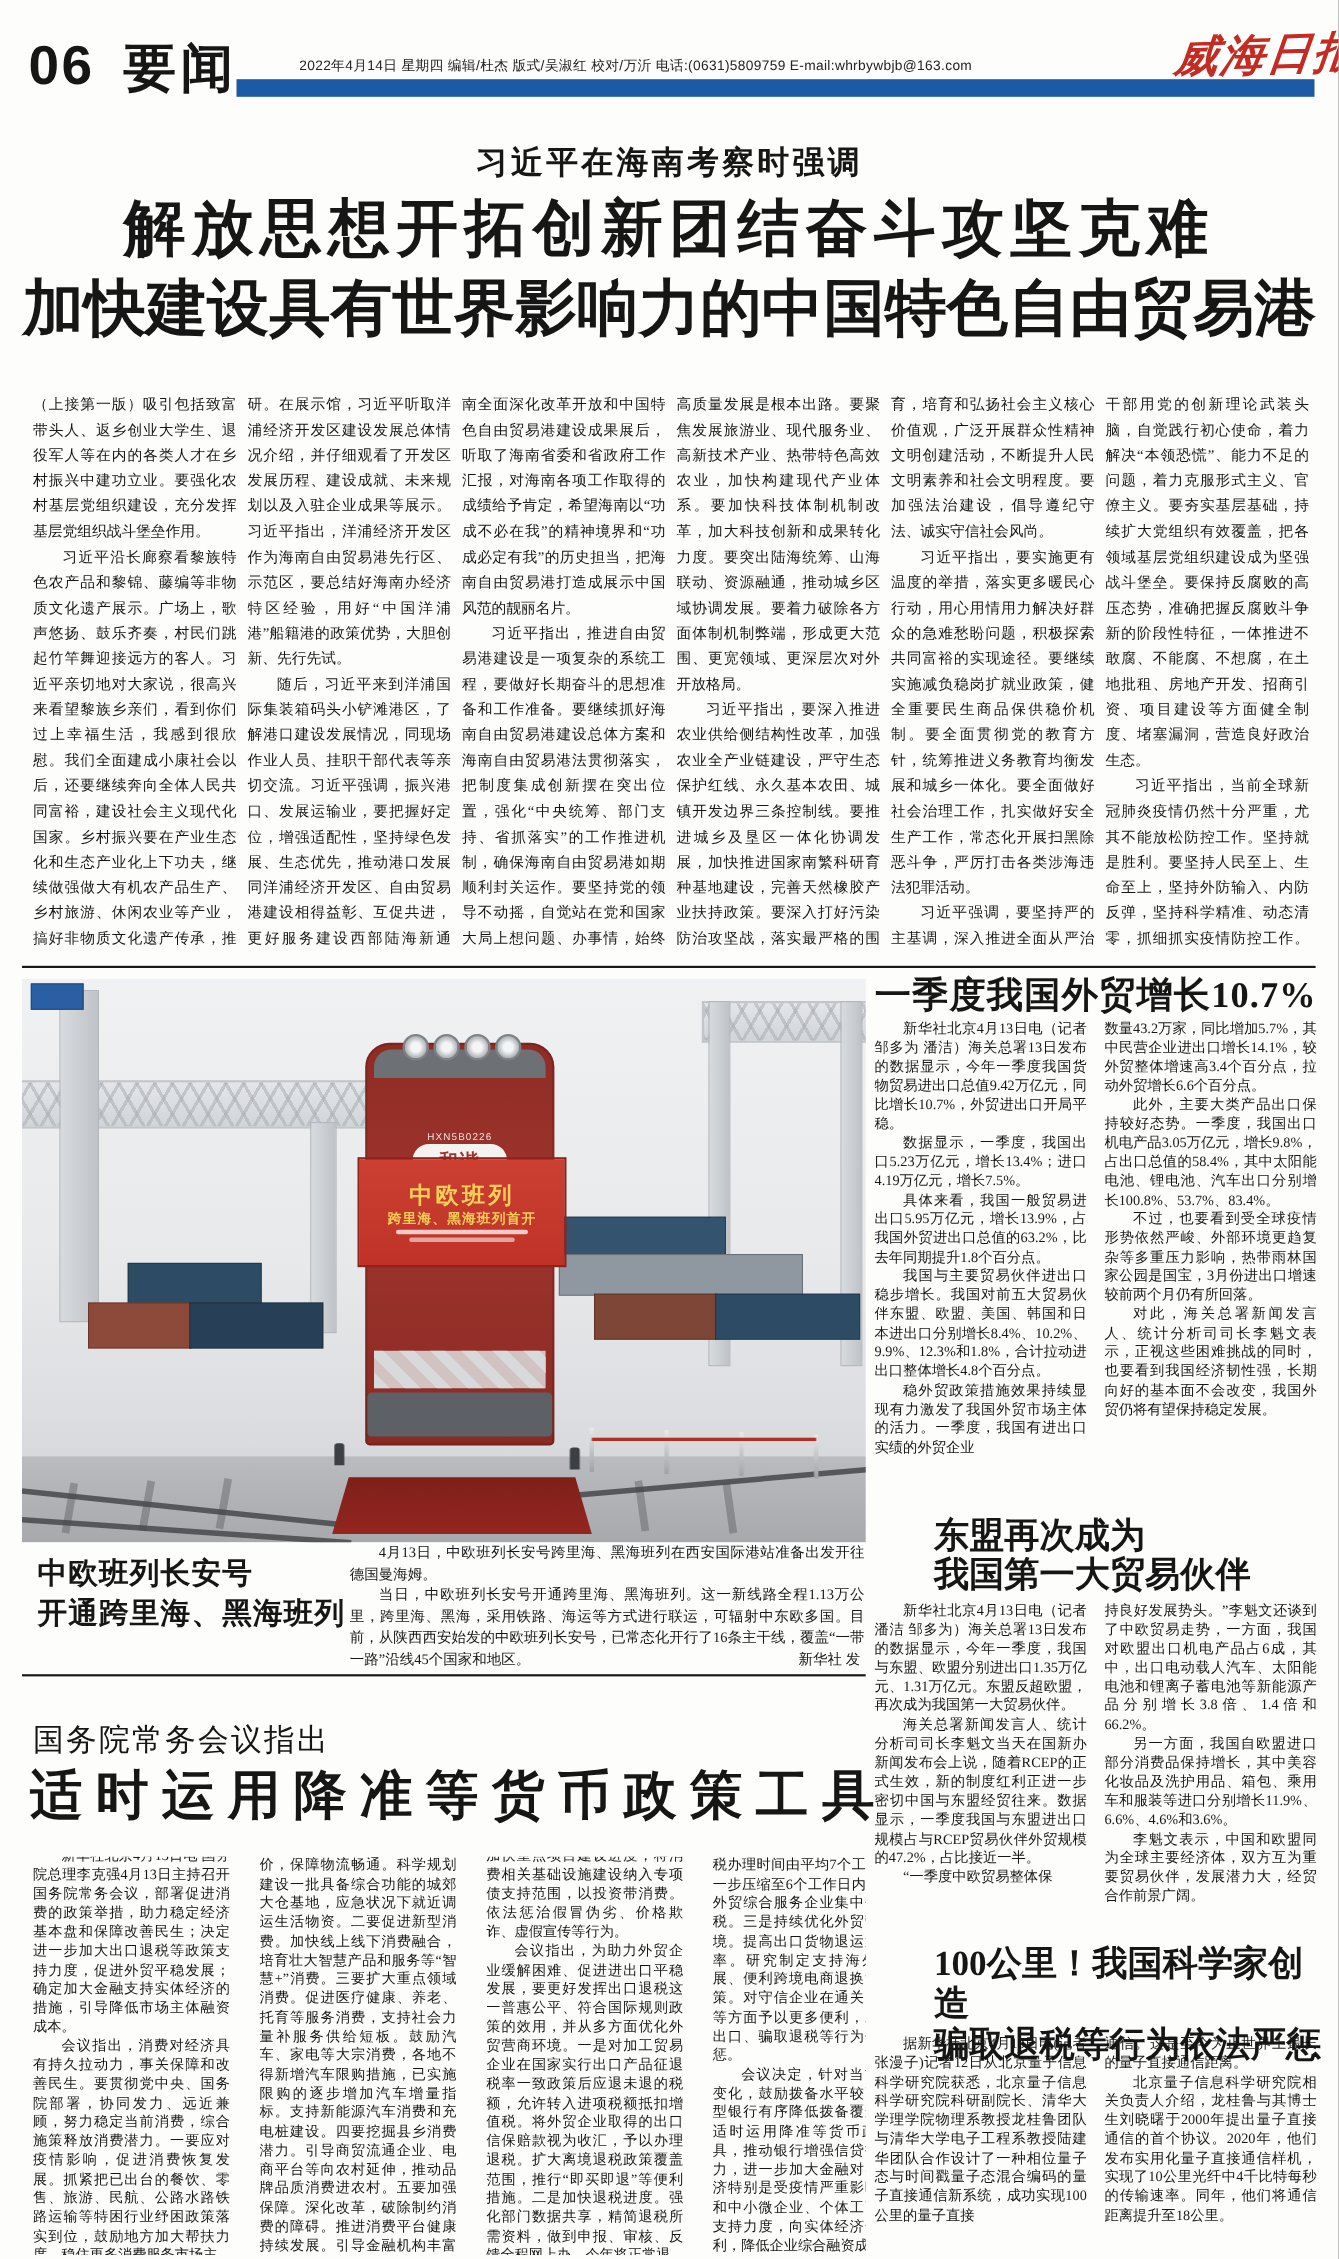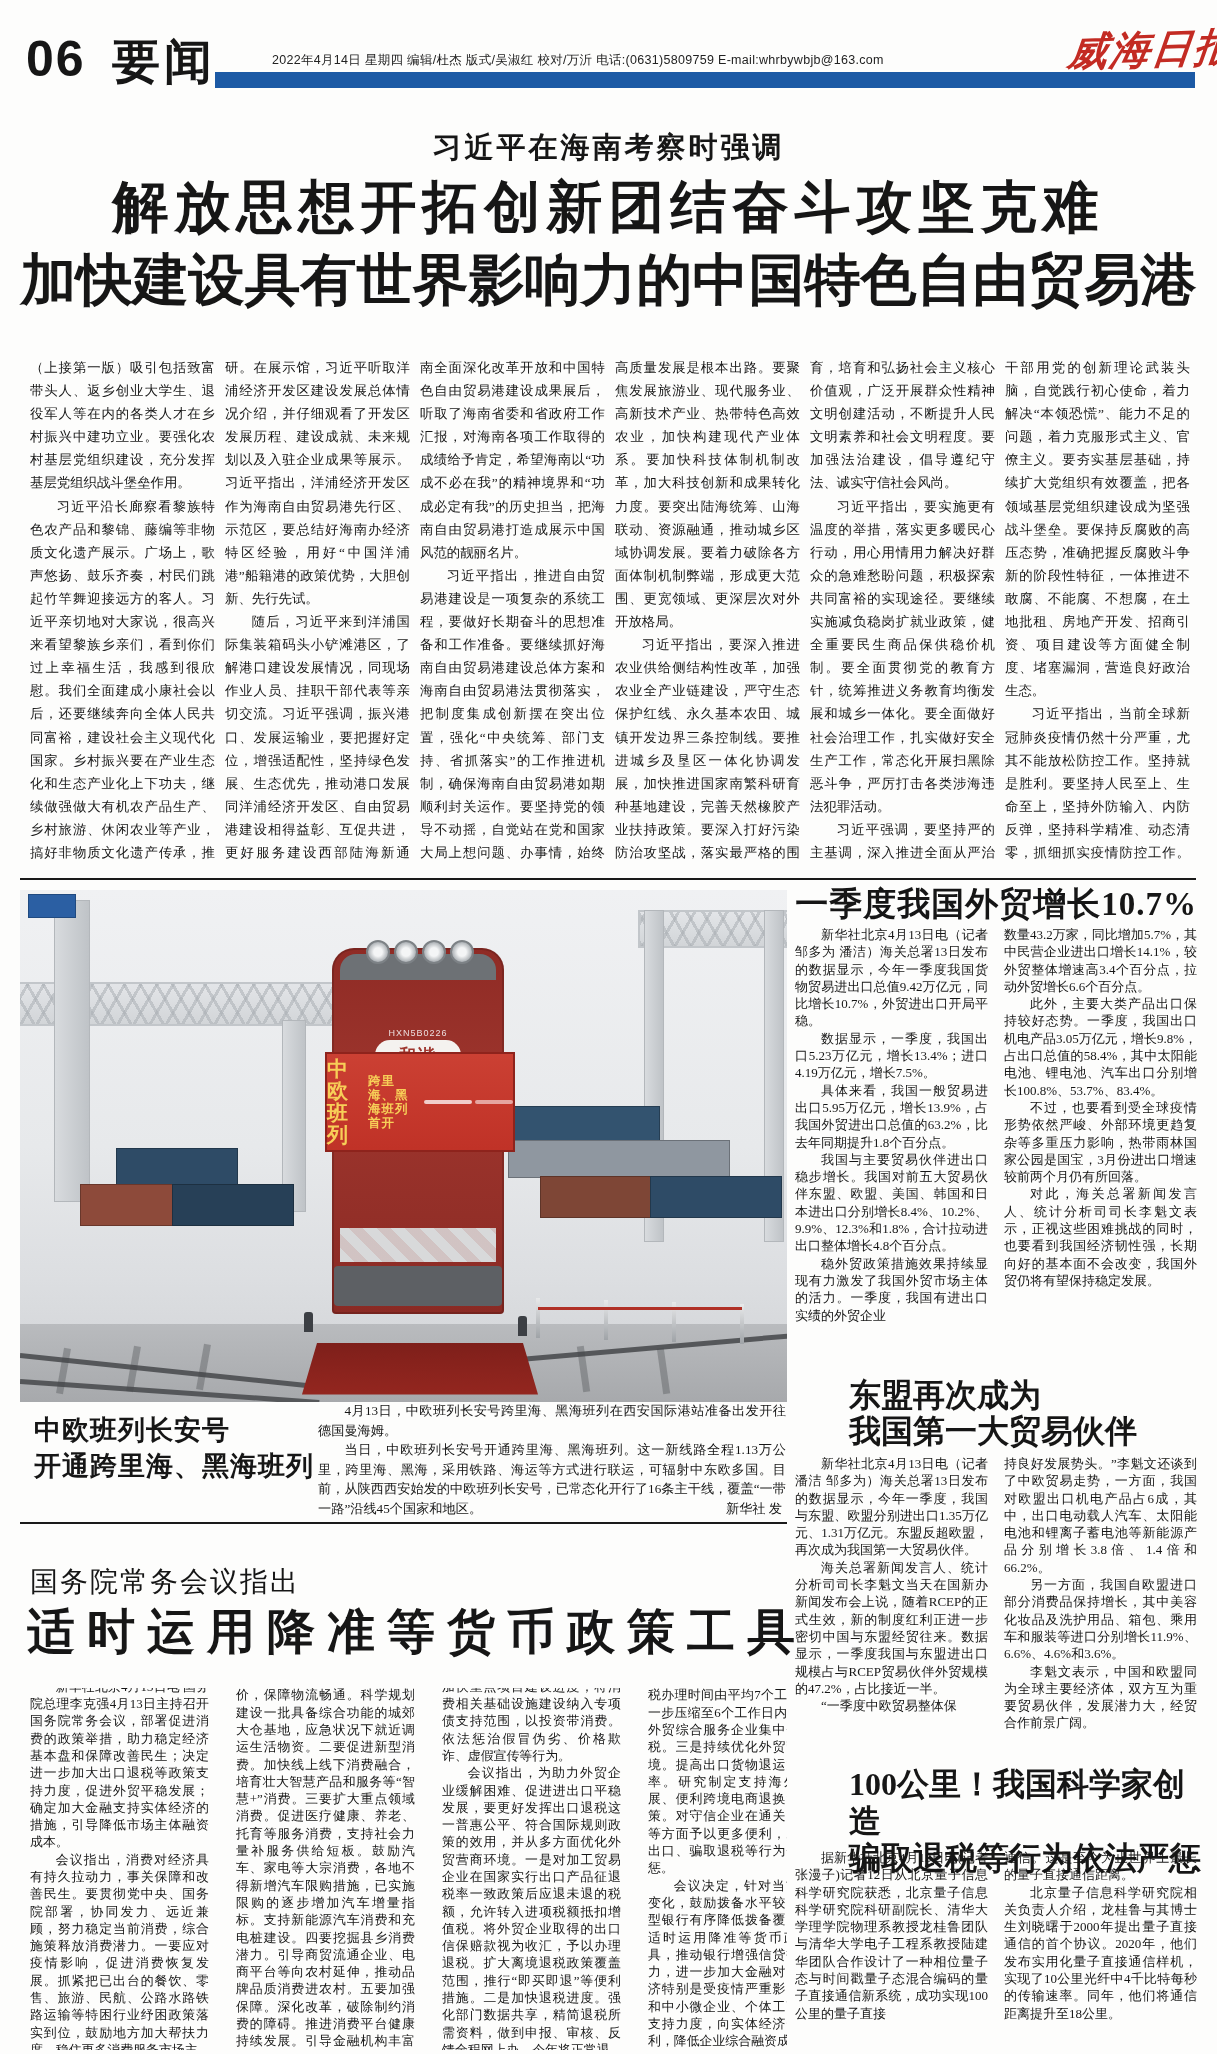--- a/index.html
+++ b/index.html
@@ -42,21 +42,21 @@
   .sleeper{position:absolute;height:46px;width:7px;background:rgba(70,72,75,.35);}
   .loco{position:absolute;left:312px;top:58px;width:172px;height:366px;
         background:linear-gradient(#8f2b25,#9e352d 40%,#8a2a24);border-radius:22px 22px 4px 4px;
         box-shadow:inset 0 0 0 2px rgba(0,0,0,.15);}
   .loco-roof{position:absolute;left:8px;top:6px;width:156px;height:26px;background:#6d7175;border-radius:16px 16px 0 0;}
   .loco-light{position:absolute;top:-8px;width:20px;height:20px;border-radius:50%;background:radial-gradient(#f4f5f6 30%,#9aa0a5 80%);border:2px solid #7d8286;}
   .loco-logo{position:absolute;left:50%;top:44px;transform:translateX(-50%);width:86px;height:30px;background:#f4f2ef;border-radius:15px;
              display:flex;align-items:center;justify-content:center;font-size:17px;font-weight:bold;color:#9e352d;letter-spacing:2px;margin-top:48px;}
   .loco-num{position:absolute;left:50%;top:80px;transform:translateX(-50%);font-size:9px;color:#ecdede;letter-spacing:1px;font-family:"Liberation Sans",sans-serif;}
   .banner{position:absolute;left:-7px;top:104px;width:186px;height:96px;background:linear-gradient(#cb4033,#c03227);
-          border:2px solid #8e231c;display:flex;flex-direction:row;align-items:center;justify-content:center;gap:3px;}
+          border:2px solid #8e231c;display:flex;flex-direction:column;align-items:center;justify-content:center;gap:3px;}
   .banner .b1{font-size:21px;font-weight:bold;color:#f7cf58;letter-spacing:3px;line-height:22px;}
   .banner .b2{font-size:12.5px;font-weight:bold;color:#f7cf58;letter-spacing:1px;line-height:14px;}
   .banner .dash{width:120px;height:4px;background:rgba(255,255,255,.75);border-radius:2px;}
   .banner .dash2{width:96px;height:4px;background:rgba(255,255,255,.55);border-radius:2px;}
   .loco-skirt{position:absolute;left:8px;bottom:52px;width:156px;height:34px;background:repeating-linear-gradient(45deg,#d8d9da 0 10px,#b8494022 10px 20px),#d5d6d7;}
   .loco-pilot{position:absolute;left:2px;bottom:8px;width:168px;height:40px;background:#5d6064;border-radius:4px;}
   .carpet{position:absolute;left:290px;bottom:6px;width:220px;height:58px;background:linear-gradient(#7e1f1a,#93261f);transform:perspective(200px) rotateX(28deg);}
   .stanchion{position:absolute;width:4px;height:40px;background:linear-gradient(#e8e9ea,#9fa3a7);}
   .rope{position:absolute;height:3px;background:#b03026;}
   .figure{position:absolute;width:9px;height:20px;background:#3c3f44;border-radius:3px 3px 0 0;}

